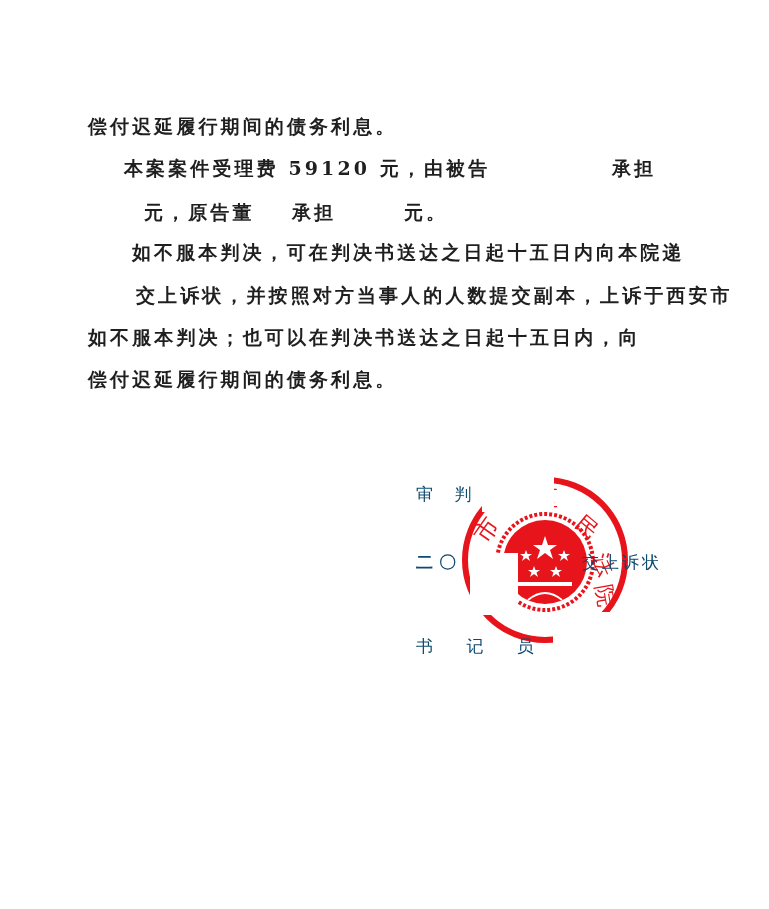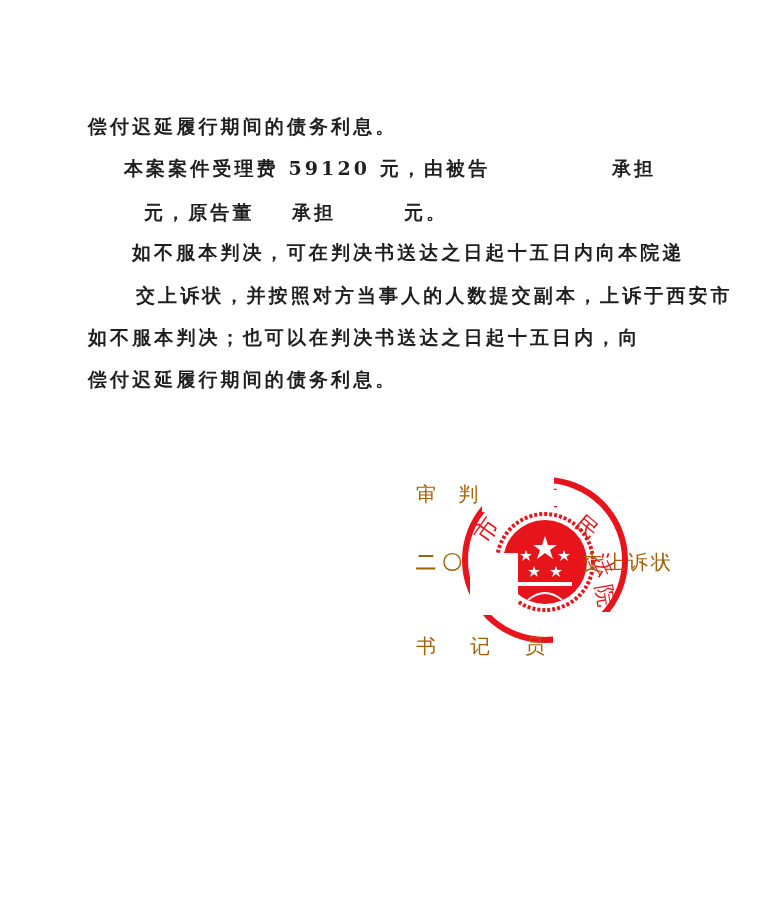--- a/index.html
+++ b/index.html
@@ -1,19 +1,19 @@
 <!DOCTYPE html>
 <html><head>
 <meta charset="utf-8">
 <style>
   html, body { margin:0; padding:0; background:#ffffff; }
   body { width:769px; height:909px; position:relative; overflow:hidden;
          font-family:"DejaVu Serif","Liberation Serif",serif; color:#1f1f1f; }
   .line { position:absolute; font-size:19px; letter-spacing:3.1px; white-space:nowrap; line-height:24px;font-weight:bold; }
-  .sig { position:absolute; font-size:20px; white-space:nowrap; line-height:24px; color:#a16207; }
+  .sig { position:absolute; font-size:17px; white-space:nowrap; line-height:24px; color:#0c4a6e; }
   .seal { position:absolute; left:456px; top:474px; width:176px; height:170px; }
   .mask { position:absolute; background:#ffffff; }
 </style>
 </head>
 <body>
 
 <div>
   <div class="line" style="left:88px;top:114px;">偿付迟延履行期间的债务利息。</div>
 
   <div class="line" style="left:124px;top:156px;">本案案件受理费 59120 元，由被告</div>

